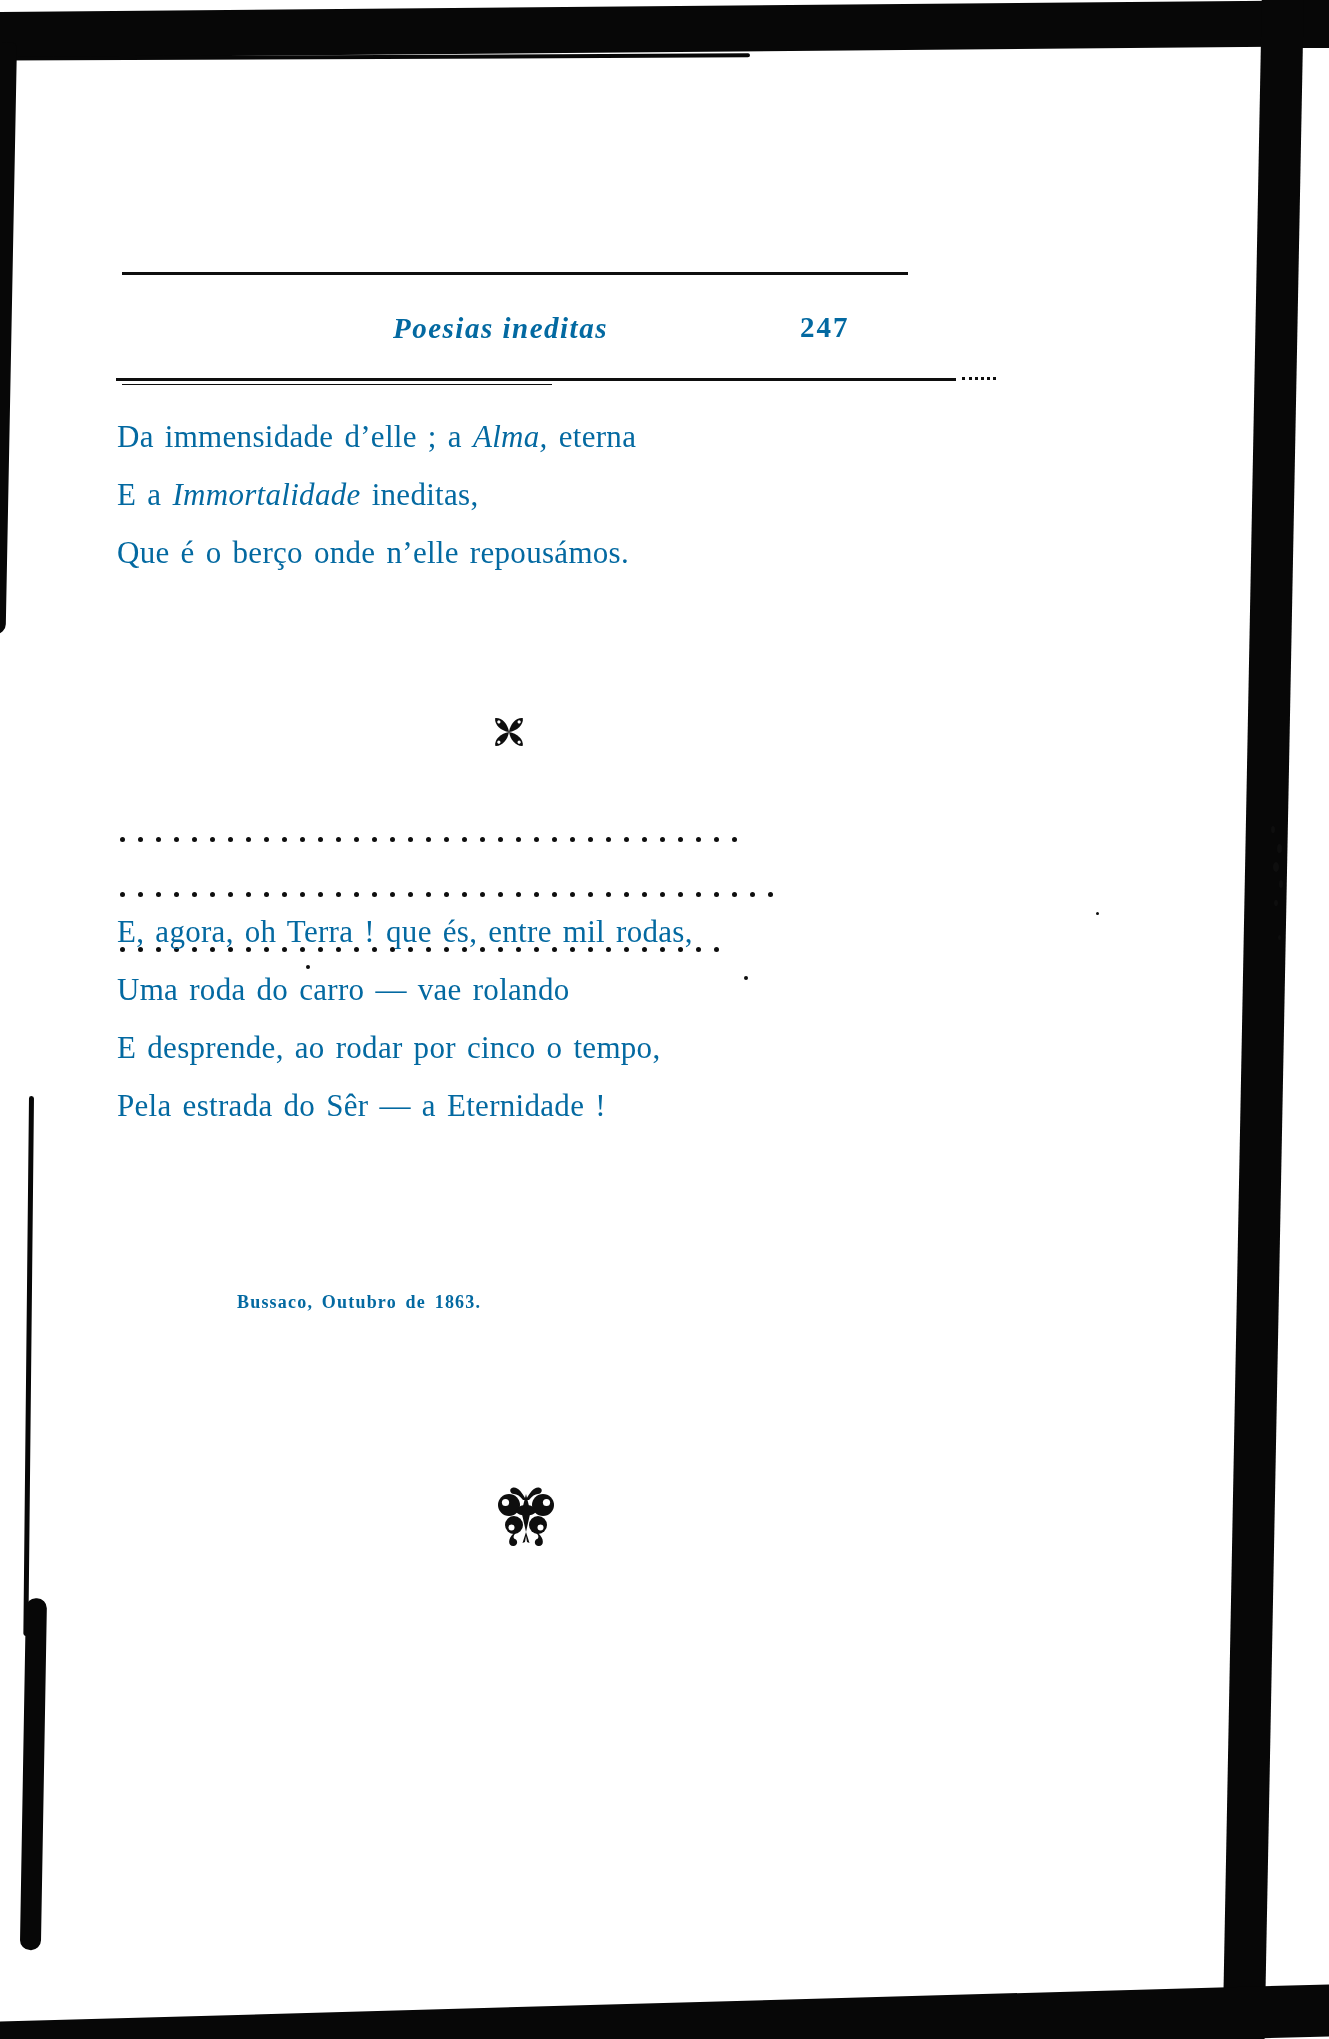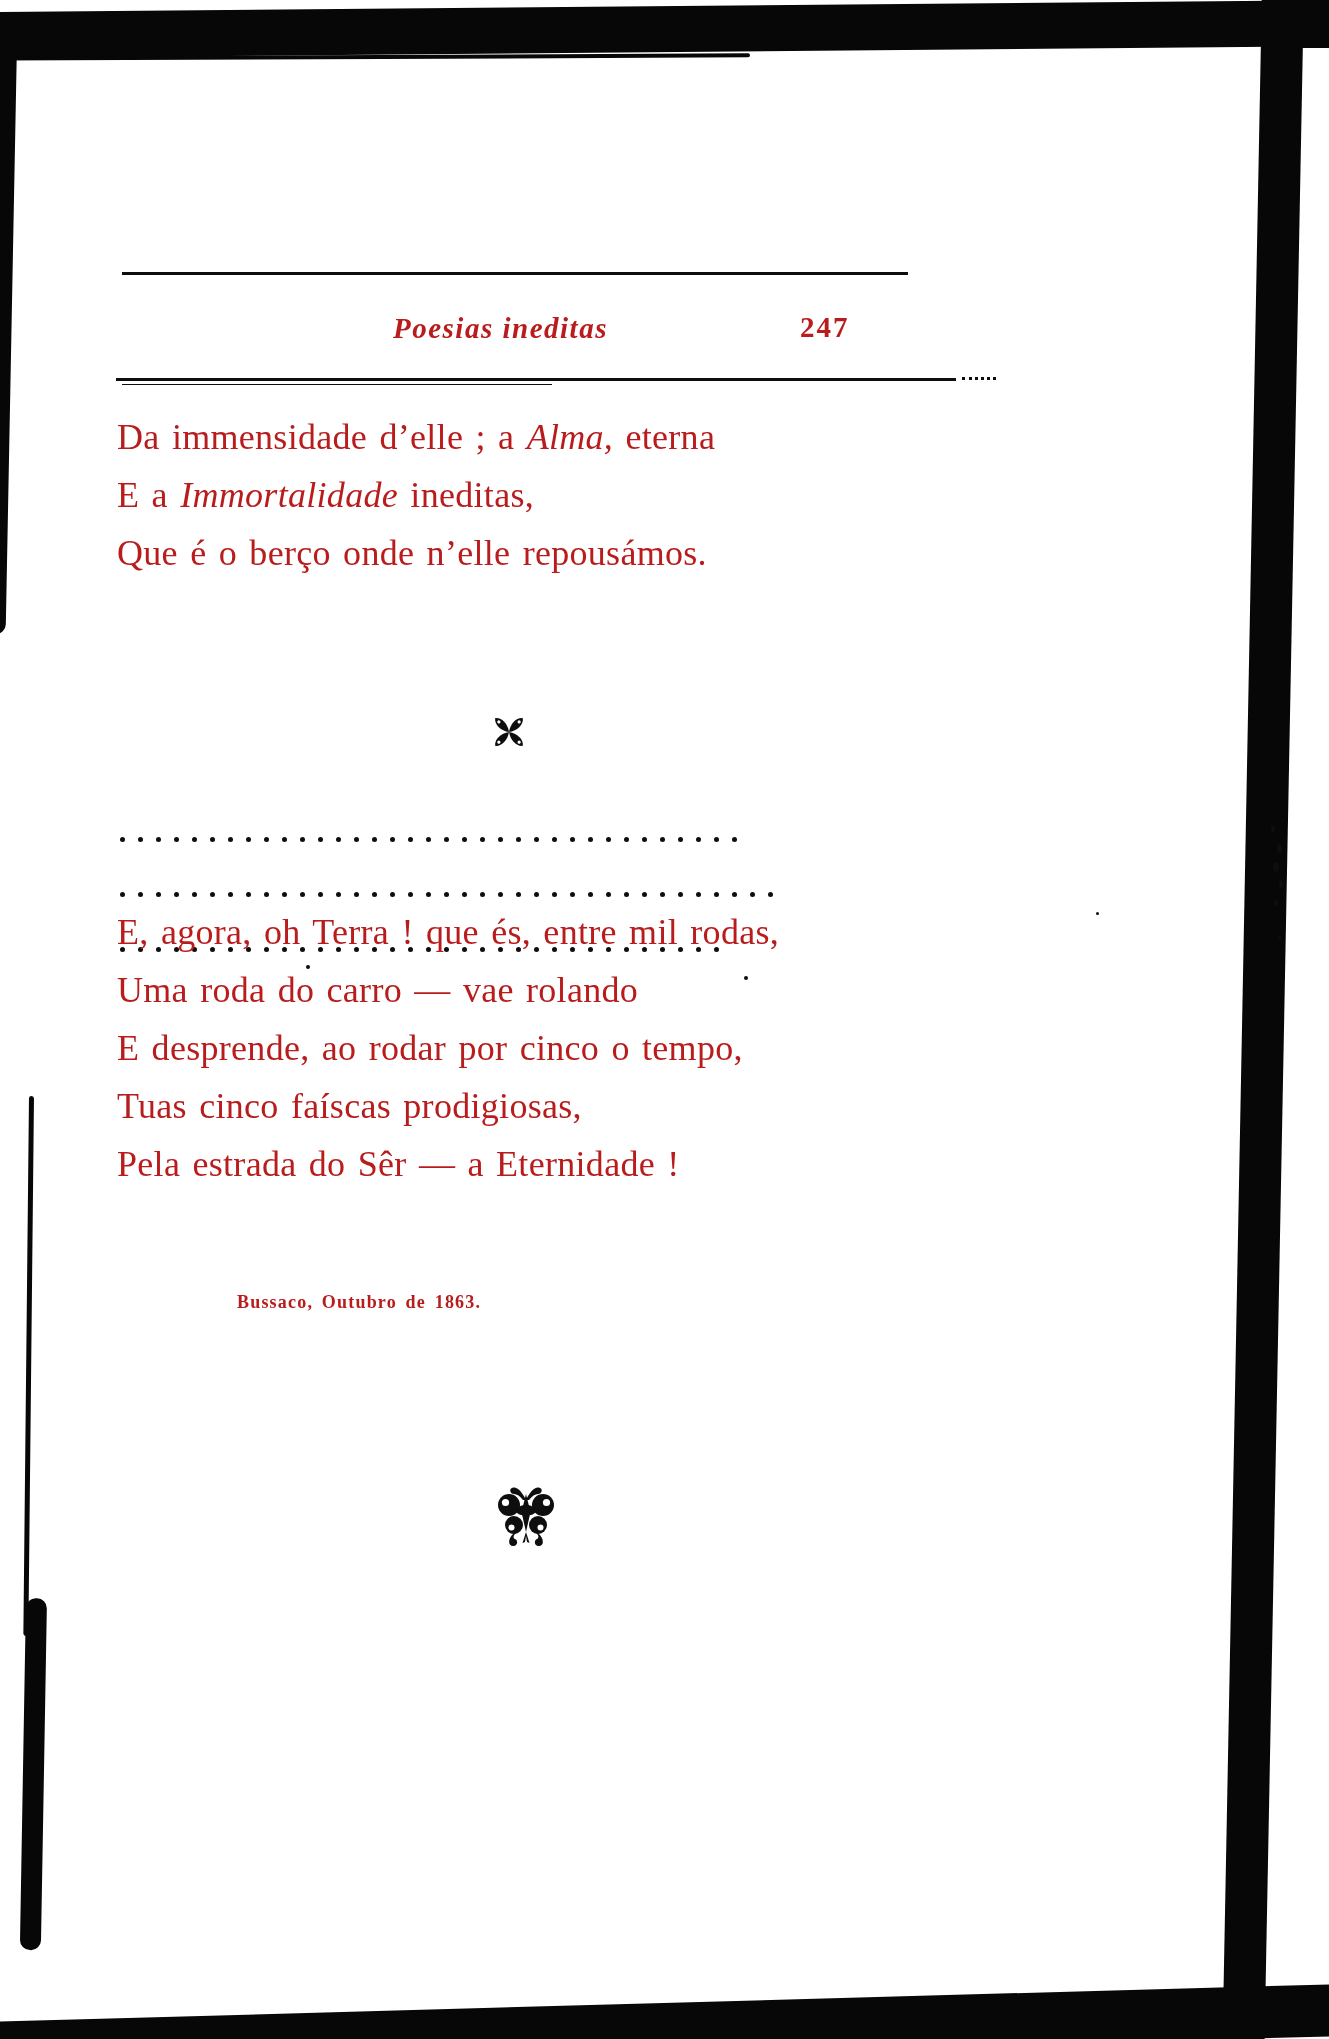--- a/index.html
+++ b/index.html
@@ -2,21 +2,21 @@
 <html><head>
 <meta charset="utf-8">
 <style>
   html,body { margin:0; padding:0; background:#555; }
   .page {
     position:relative;
     width:1329px; height:2039px;
     background:#ffffff;
     overflow:hidden;
     font-family:"Liberation Serif","DejaVu Serif",serif;
-    color:#b91c1c;
+    color:#0369a1;
   }
   
   .artifact { position:absolute; background:#070707; }
   .top-band { left:-12px; top:12px; width:1360px; height:46px; transform:rotate(-0.5deg); transform-origin:left center; border-radius:2px; }
   .top-band-shadow { left:-10px; top:55px; width:760px; height:4px; transform:rotate(-0.25deg); border-radius:2px; }
   .top-right-corner { left:1288px; top:0; width:41px; height:48px; }
   .left-bar-upper { left:-2px; top:42px; width:19px; height:592px; border-radius:0 6px 10px 6px; transform:rotate(1.1deg); transform-origin:top left; }
   .left-line-lower { left:29px; top:1096px; width:5px; height:540px; border-radius:3px; transform:rotate(0.6deg); transform-origin:top left; }
   .left-blob-lower { left:26px; top:1598px; width:21px; height:352px; border-radius:10px; transform:rotate(1deg); transform-origin:top left; }
   .right-band { left:1262px; top:-14px; width:42px; height:2080px; transform:rotate(1.1deg); transform-origin:top left; }
@@ -31,21 +31,21 @@
   .header-title {
     position:absolute; left:393px; top:312px;
     font-size:29px; font-weight:bold; font-style:italic; letter-spacing:1.5px;
     white-space:nowrap;
   }
   .header-page-number {
     position:absolute; left:800px; top:311px;
     font-size:29px; font-weight:bold; letter-spacing:2px;text-align:center;
   }
   
-  .stanza { position:absolute; left:117px; font-size:36px; letter-spacing:0.3px; word-spacing:3px; white-space:nowrap; }
+  .stanza { position:absolute; left:117px; font-size:31px; letter-spacing:0.3px; word-spacing:3px; white-space:nowrap; }
   .stanza .line { height:58px; line-height:58px; }
   .stanza .it { font-style:italic; }
   .stanza-1 { top:408px; }
   .stanza-2 { top:903px; }
   
   .dots-row { position:absolute; left:120px; display:flex; align-items:center; height:8px; }
   .dots-row .dot { width:5px; height:5px; border-radius:50%; background:#0e0e0e; margin-right:13px; flex:0 0 auto; }
   .dots-row-0 { top:835px; }
   .dots-row-1 { top:890px; }
   .dots-row-2 { top:945px; }
@@ -228,21 +228,20 @@
       <span class="dot"></span>
       <span class="dot"></span>
       <span class="dot"></span>
       <span class="dot"></span>
     </div>
 
   <div class="stanza stanza-2">
       <div class="line"><span>E, agora, oh Terra ! que és, entre mil rodas,</span></div>
       <div class="line"><span>Uma roda do carro — vae rolando</span></div>
       <div class="line"><span>E desprende, ao rodar por cinco o tempo,</span></div>
-      <div class="line"><span>Tuas cinco faíscas prodigiosas,</span></div>
       <div class="line"><span>Pela estrada do Sêr — a Eternidade !</span></div>
     </div>
 
   <div class="dateline">Bussaco, Outubro de 1863.</div>
 
   <div class="ornament ornament-butterfly">
     <svg width="68" height="66" viewBox="0 0 68 66">
       <g fill="#0e0e0e" stroke="none">
 
         <path d="M34 16 C30 8 25 2 20 4 C17 5 18 10 22 10 C25 10 28 12 31 16 Z"></path>

